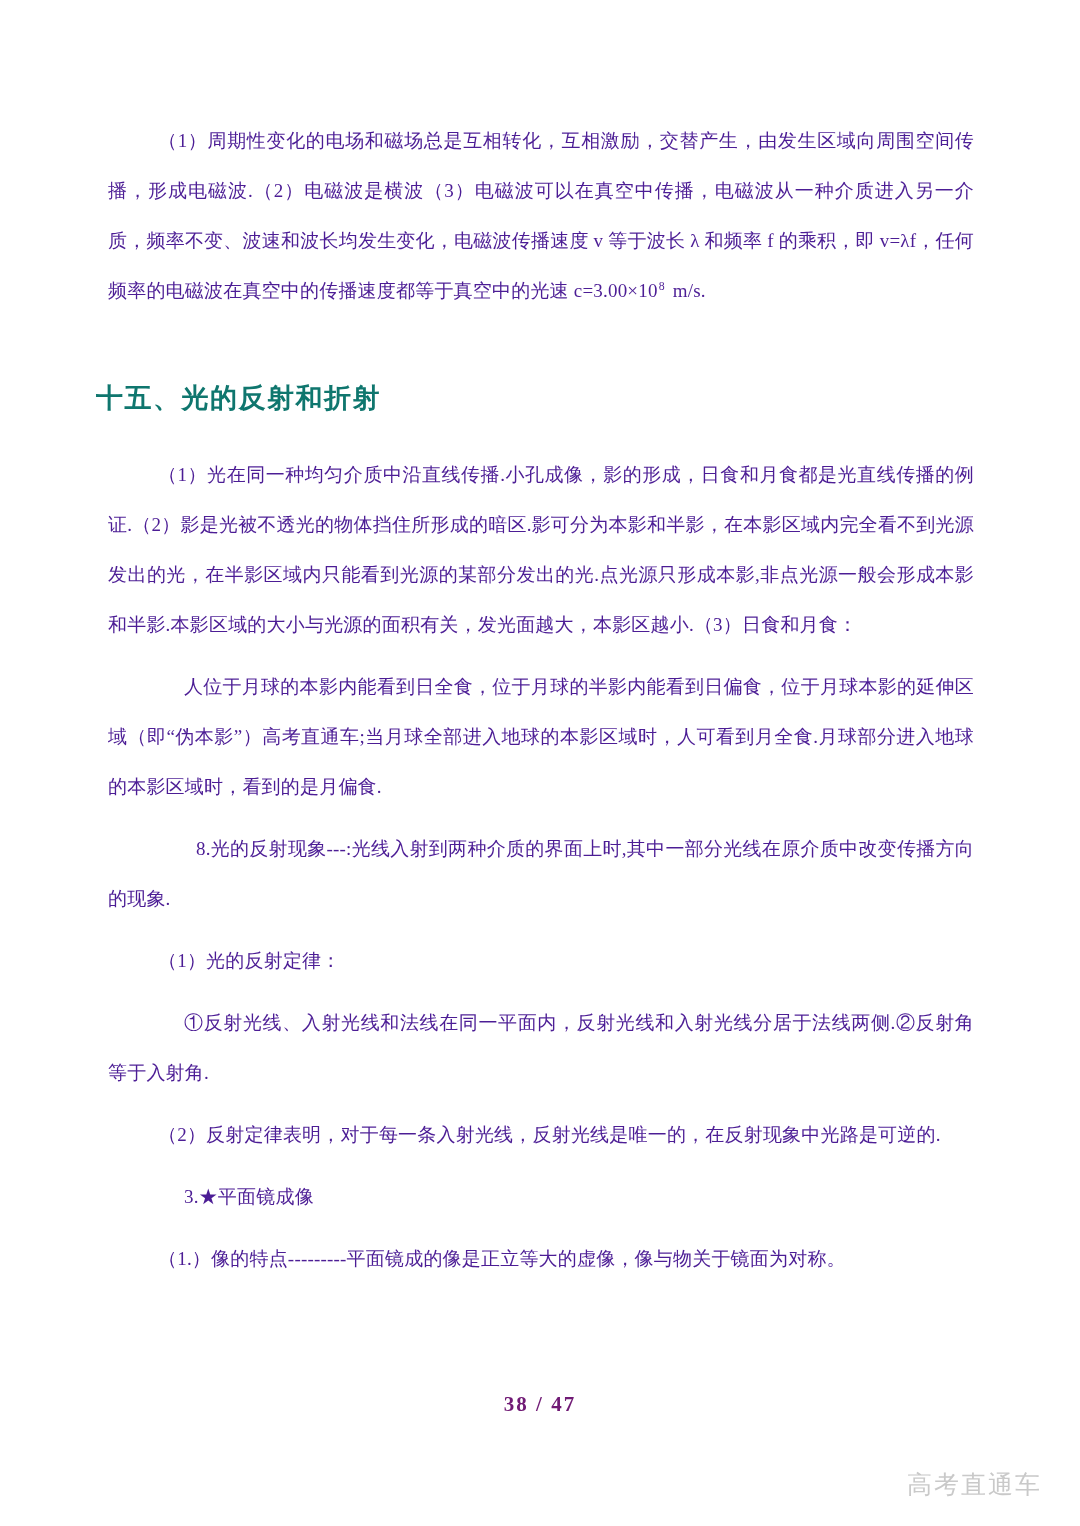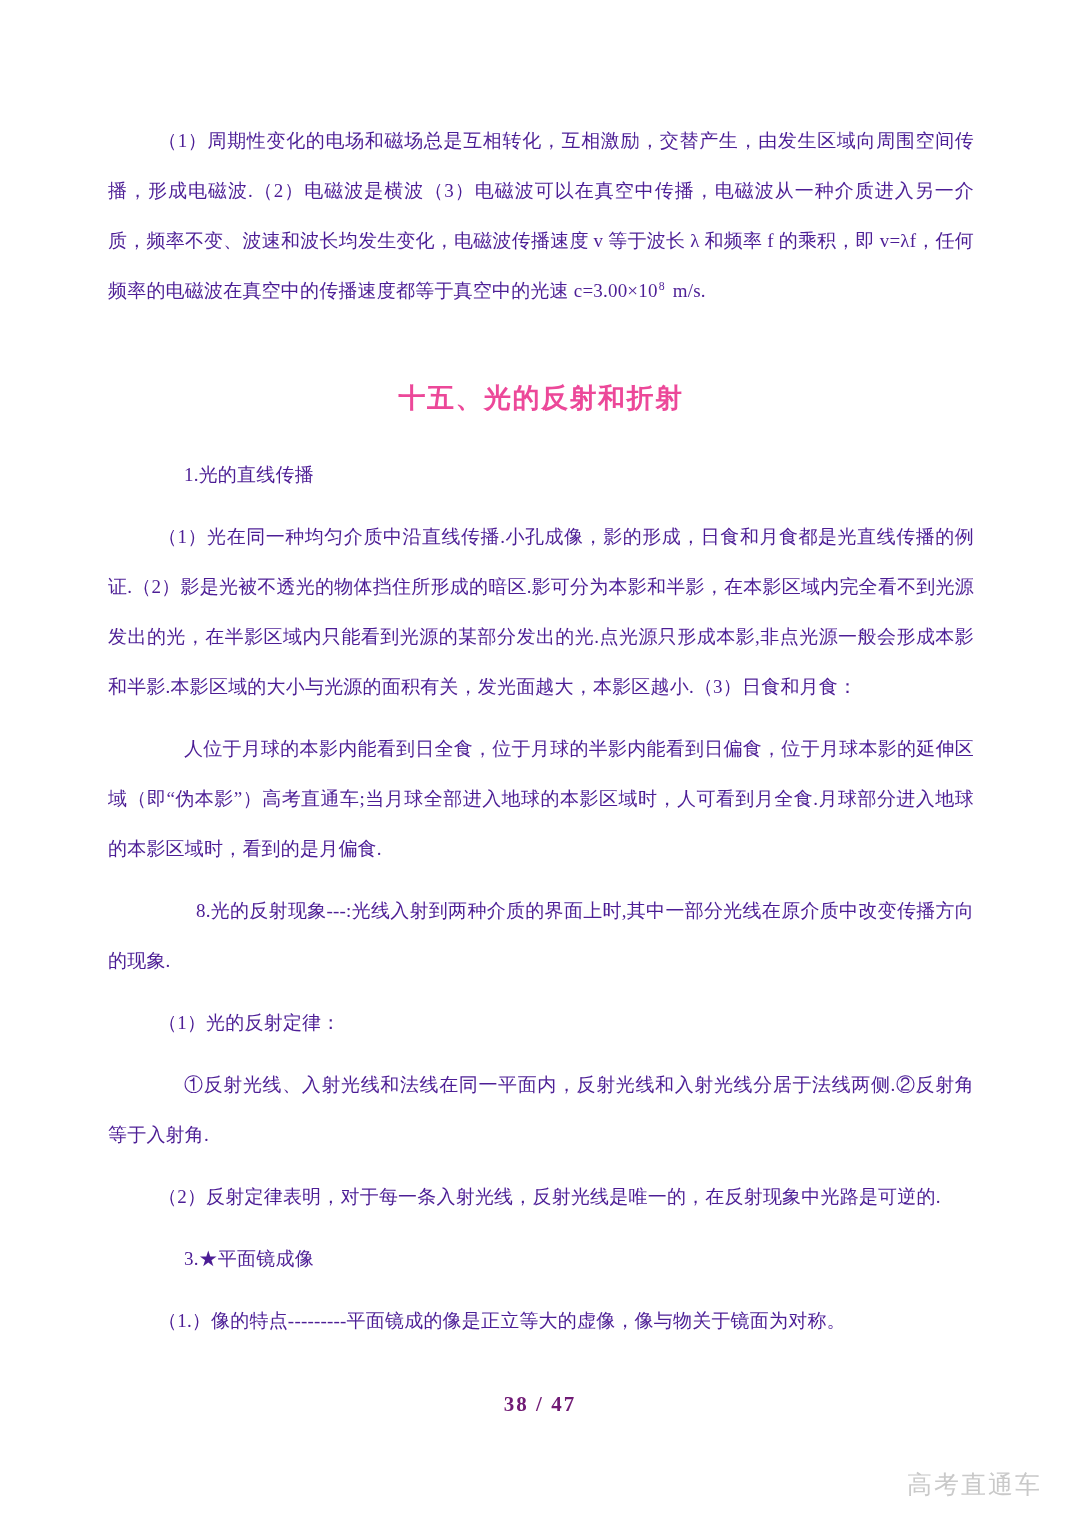--- a/index.html
+++ b/index.html
@@ -46,22 +46,21 @@
   .indent3 { text-indent: 76px; }
   .indent-sub { text-indent: 88px; }
 
   .gap-sm { height: 16px; }
   .gap-lg { height: 46px; }
 
   .heading {
     font-size: 27px;
     line-height: 48px;
     font-weight: bold;
-    text-align: center;
-    color: #ec4899;
+    color: #0f766e;
     letter-spacing: 1.5px;
     margin: 0;
   }
 
   sup.exp {
     font-size: 0.62em;
     vertical-align: super;
     line-height: 0;
     padding: 0 3px 0 1px;
   }
@@ -102,21 +101,20 @@
   <div class="content">
 
     <p class="para indent2"><span>（1）周期性变化的电场和磁场总是互相转化，互相激励，交替产生，由发生区域向周围空间传播，形成电磁波.（2）电磁波是横波（3）电磁波可以在真空中传播，电磁波从一种介质进入另一介质，频率不变、波速和波长均发生变化，电磁波传播速度 v 等于波长 λ 和频率 f 的乘积，即 v=λf，任何频率的电磁波在真空中的传播速度都等于真空中的光速 c=3.00×10</span><sup class="exp latin">8</sup><span class="latin"> m/s.</span></p>
 
     <div class="gap-lg"></div>
 
     <h2 class="heading">十五、光的反射和折射</h2>
 
     <div class="gap-sm"></div>
 
-    <p class="para indent3">1.光的直线传播</p>
 
     <p class="para indent2">（1）光在同一种均匀介质中沿直线传播.小孔成像，影的形成，日食和月食都是光直线传播的例证.（2）影是光被不透光的物体挡住所形成的暗区.影可分为本影和半影，在本影区域内完全看不到光源发出的光，在半影区域内只能看到光源的某部分发出的光.点光源只形成本影,非点光源一般会形成本影和半影.本影区域的大小与光源的面积有关，发光面越大，本影区越小.（3）日食和月食：</p>
 
     <p class="para indent3">人位于月球的本影内能看到日全食，位于月球的半影内能看到日偏食，位于月球本影的延伸区域（即“伪本影”）高考直通车;当月球全部进入地球的本影区域时，人可看到月全食.月球部分进入地球的本影区域时，看到的是月偏食.</p>
 
     <p class="para indent-sub">8.光的反射现象---:光线入射到两种介质的界面上时,其中一部分光线在原介质中改变传播方向的现象.</p>
 
     <p class="para indent2">（1）光的反射定律：</p>
 
     <p class="para indent3">①反射光线、入射光线和法线在同一平面内，反射光线和入射光线分居于法线两侧.②反射角等于入射角.</p>

